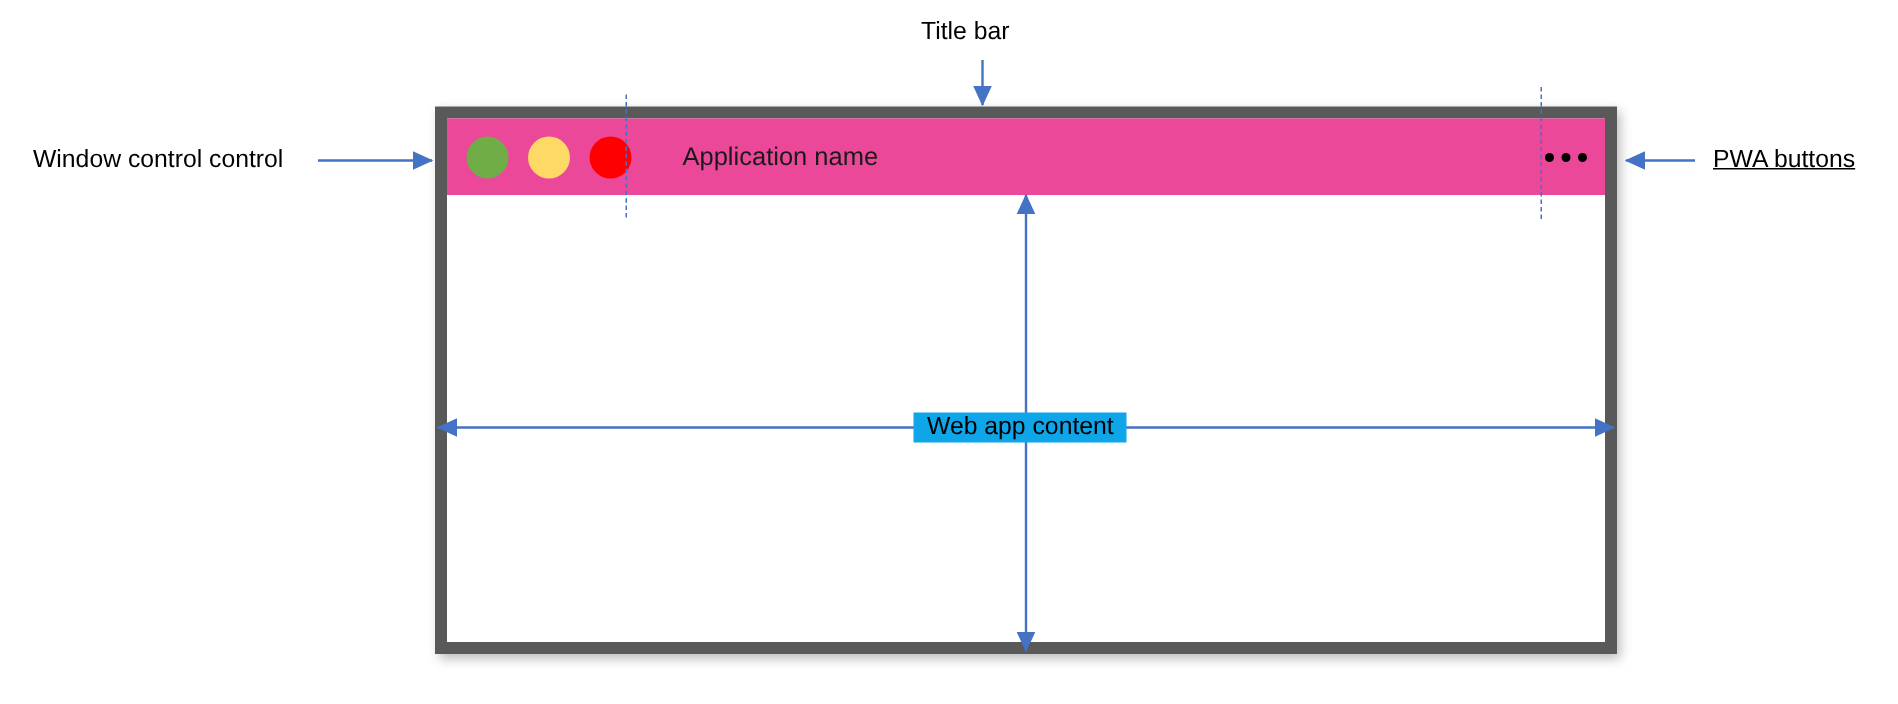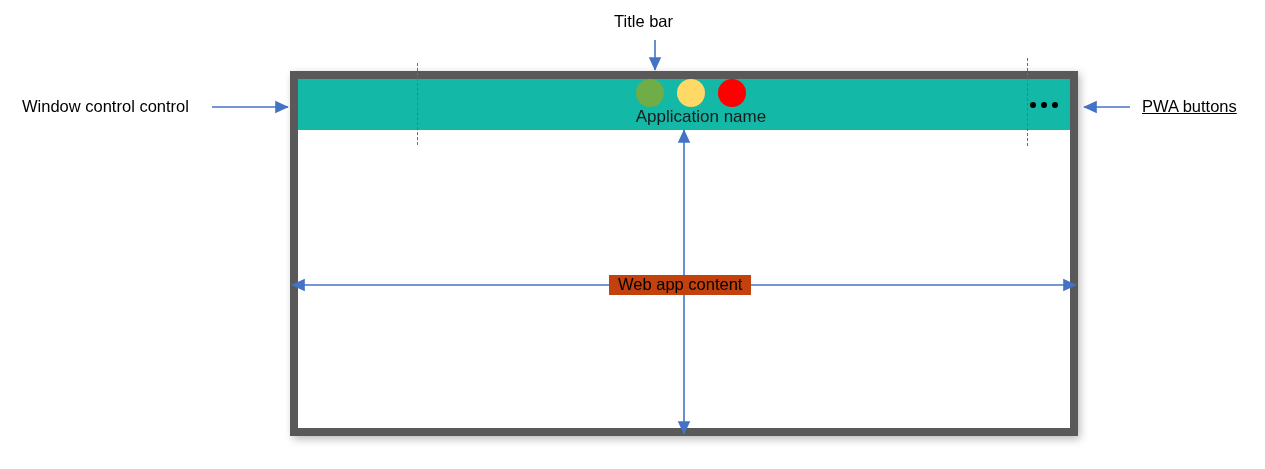--- a/index.html
+++ b/index.html
@@ -28,21 +28,21 @@
     font-size: 16.5px;
     color: #000000;
     white-space: nowrap;
     line-height: 1.2;
   }
   #label-title-bar   { left: 614px; top: 12px; }
   #label-window-ctrl { left: 22px;  top: 97px; }
   #label-pwa         { left: 1142px;top: 97px; text-decoration: underline; }
   #label-webapp {
     left: 609px; top: 275px;
-    background: #c2410c;
+    background: #0ea5e9;
     padding: 0 9px;
     z-index: 6;
   }
 
   
   .window-shadow {
     position: absolute;
     left: 293px;
     top: 74px;
     width: 787px;
@@ -58,25 +58,24 @@
     width: 788px;
     height: 365px;
     box-sizing: border-box;
     border: 8px solid #595959;
     background: #ffffff;
     z-index: 2;
   }
   .titlebar {
     position: relative;
     height: 51px;
-    background: #14b8a6;
+    background: #ec4899;
     display: flex;
     align-items: center;
     box-sizing: border-box;
-    flex-direction: column;
   }
   .win-dots {
     display: flex;
     align-items: center;
     gap: 13px;
     margin-left: 13px;
   }
   .win-dot {
     width: 28px;
     height: 28px;

